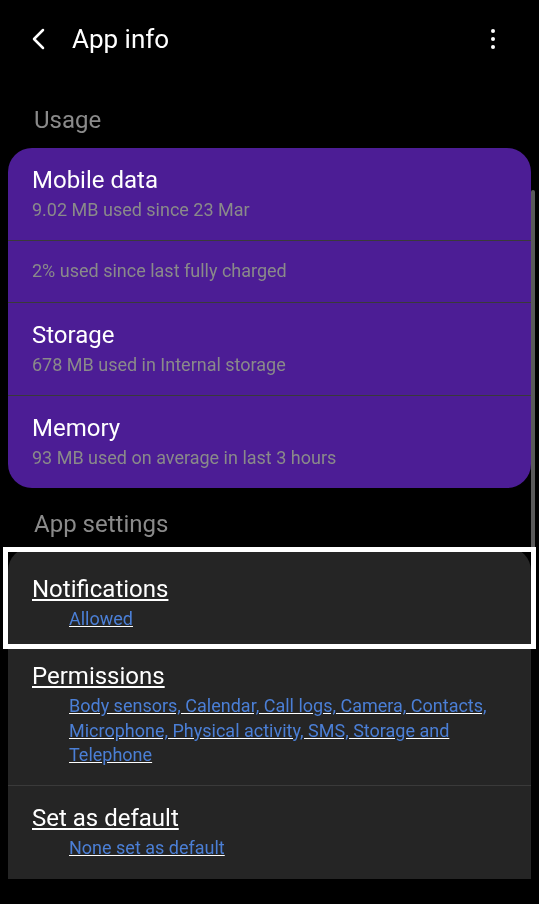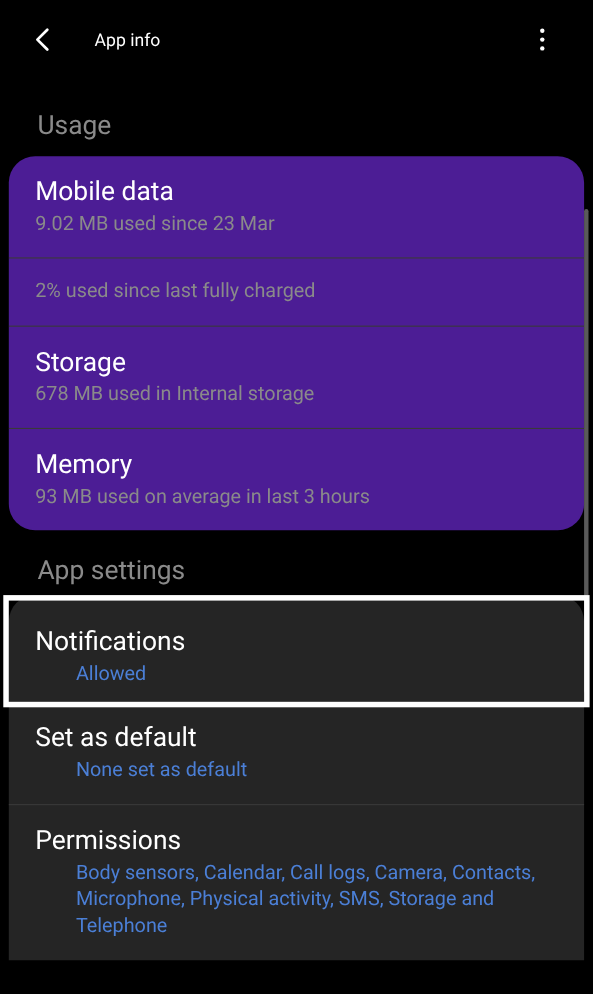--- a/index.html
+++ b/index.html
@@ -28,24 +28,23 @@
       gap: 24px;
     }
     .back-icon {
       width: 20px;
       height: 20px;
       display: flex;
       align-items: center;
       justify-content: center;
     }
     .header-title {
-      font-size: 16px;
+      font-size: 26px;
       font-weight: 400;
       color: #ffffff;
-      margin-left: 14px;
     }
     .more-icon {
       width: 24px;
       height: 24px;
       display: flex;
       flex-direction: column;
       align-items: center;
       justify-content: center;
       gap: 4px;
       margin-right: 14px;
@@ -106,20 +105,21 @@
       width: 4px;
       height: 440px;
       background: #5a5a5a;
       border-radius: 2px;
     }
     .card-second {
       background: #252525;
       border-radius: 24px 24px 0 0;
       margin: 4px 8px 0 8px;
       overflow: visible;
+      text-decoration: underline;
     }
   </style>
 </head>
 <body>
 
 <div class="header">
   <div class="header-left">
     <div class="back-icon">
       <svg width="14" height="22" viewBox="0 0 14 22" fill="none">
         <path d="M12 2 L3 11 L12 20" stroke="#ffffff" stroke-width="2.5" stroke-linecap="round" stroke-linejoin="round"></path>
@@ -155,22 +155,22 @@
 </div>
 
 <div class="section-label">App settings</div>
 
 <div class="card-second">
   <div class="list-item highlighted">
     <div class="item-title">Notifications</div>
     <div class="item-subtitle accent">Allowed</div>
   </div>
   <div class="list-item">
+    <div class="item-title">Permissions</div>
+    <div class="item-subtitle accent">Body sensors, Calendar, Call logs, Camera, Contacts, Microphone, Physical activity, SMS, Storage and Telephone</div>
+  </div>
+  <div class="list-item">
     <div class="item-title">Set as default</div>
     <div class="item-subtitle accent">None set as default</div>
-  </div>
-  <div class="list-item">
-    <div class="item-title">Permissions</div>
-    <div class="item-subtitle accent">Body sensors, Calendar, Call logs, Camera, Contacts, Microphone, Physical activity, SMS, Storage and Telephone</div>
   </div>
 </div>
 
 <div class="scrollbar"></div>
 
 </body></html>

